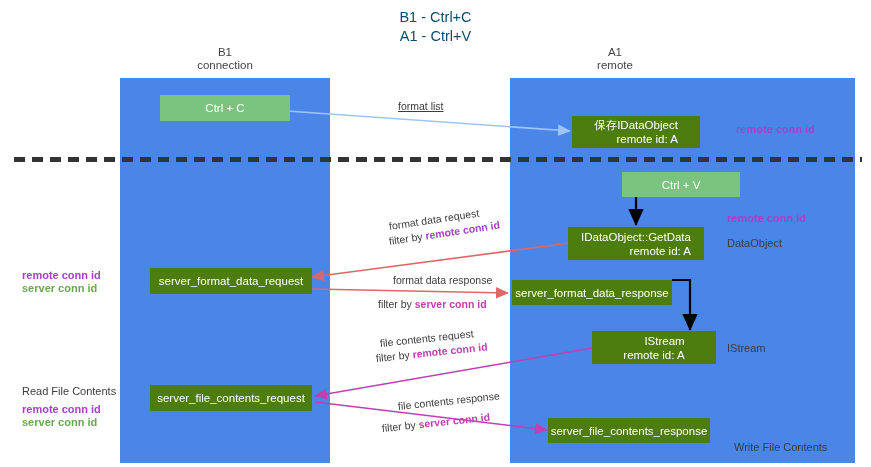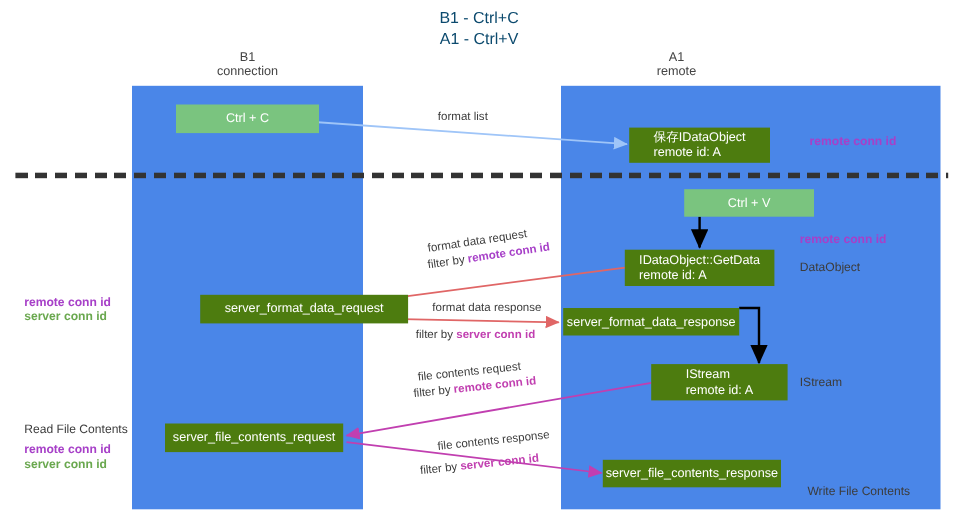--- a/index.html
+++ b/index.html
@@ -60,21 +60,21 @@
   }
 
   
   .node {
     position: absolute;
     box-sizing: border-box;
     display: flex;
     flex-direction: column;
     align-items: center;
     justify-content: center;
-    text-align: left;
+    text-align: right;
     color: #ffffff;
     font-size: 11.5px;
     line-height: 14px;
     white-space: pre-line;
     padding: 2px 4px;
   }
   .node.green  { background: #7ac47f; }
   .node.orange { background: #4d7c0f; }
 
   
@@ -160,32 +160,32 @@
   <div class="node green" style="left:160px; top:95px; width:130px; height:26px;">Ctrl + C</div>
 
   <div class="node orange" style="left:572px; top:116px; width:128px; height:32px;">保存IDataObject
 remote id: A</div>
 
   <div class="node green" style="left:578px; top:172px; width:118px; height:25px;margin-left:44px;">Ctrl + V</div>
 
   <div class="node orange" style="left:568px; top:227px; width:136px; height:33px;">IDataObject::GetData
 remote id: A</div>
 
-  <div class="node orange" style="left:150px; top:268px; width:189px; height:26px;margin-left:32px;">server_format_data_request</div>
+  <div class="node orange" style="left:150px; top:268px; width:162px; height:26px;">server_format_data_request</div>
 
   <div class="node orange" style="left:512px; top:280px; width:160px; height:25px;">server_format_data_response</div>
 
   <div class="node orange" style="left:592px; top:331px; width:124px; height:33px;">IStream
 remote id: A</div>
 
   <div class="node orange" style="left:150px; top:385px; width:162px; height:26px;">server_file_contents_request</div>
 
   <div class="node orange" style="left:548px; top:418px; width:162px; height:25px;">server_file_contents_response</div>
 
-  <div class="edge-label" style="left:398px; top:99px;">format list</div>
+  <div class="edge-label" style="left:398px; top:99px;text-decoration:underline;">format list</div>
 
   <div class="edge-label rot-up" style="left:389px; top:219px;">format data request</div>
   <div class="edge-label rot-up" style="left:389px; top:234px;"><span>filter by </span><span class="hl-purple">remote conn id</span></div>
 
   <div class="edge-label" style="left:393px; top:273px;">format data response</div>
   <div class="edge-label" style="left:378px; top:297px;"><span>filter by </span><span class="hl-magenta">server conn id</span></div>
 
   <div class="edge-label rot-up-s" style="left:380px; top:336px;">file contents request</div>
   <div class="edge-label rot-up-s" style="left:376px; top:351px;"><span>filter by </span><span class="hl-magenta">remote conn id</span></div>
 

